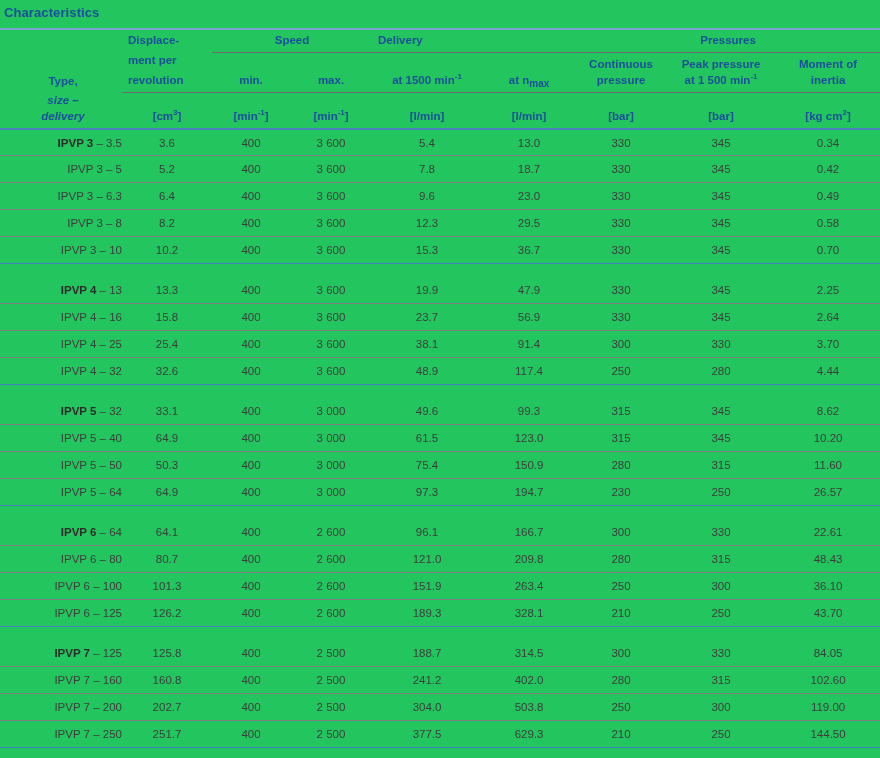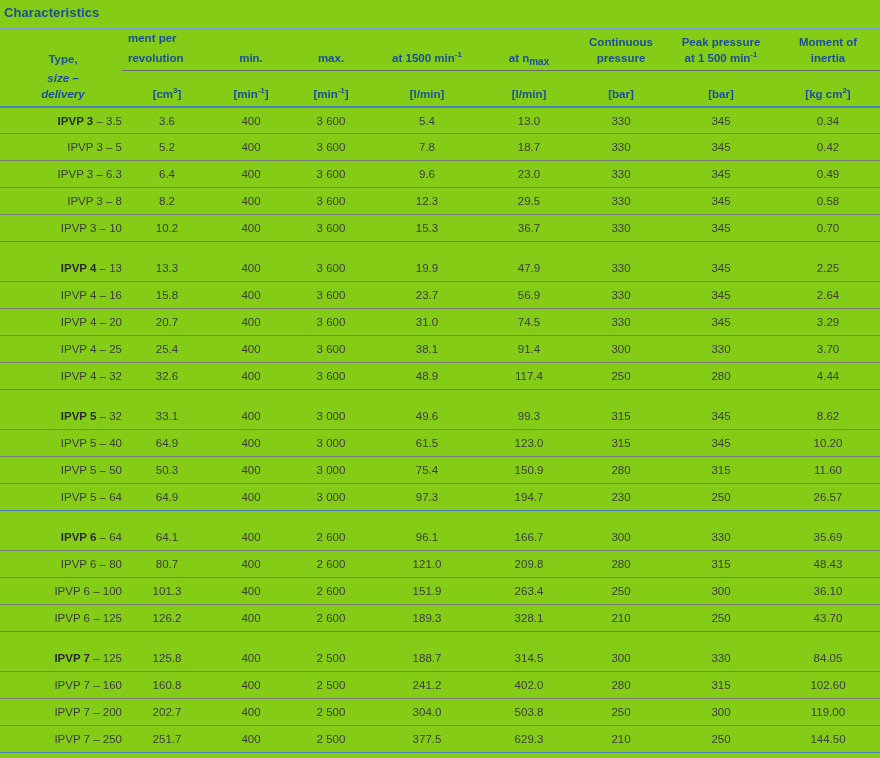--- a/index.html
+++ b/index.html
@@ -6,21 +6,21 @@
   html, body {
     margin: 0; padding: 0;
     width: 880px; height: 758px;
     background: #ffffff;
     font-family: "Liberation Sans", sans-serif;
   }
   #page {
     width: 880px; height: 758px;
     position: relative;
     overflow: hidden;
-    background: #84cc16;
+    background: #22c55e;
   }
 
   
   .title {
     color: #1b4f9c;
     font-size: 13px;
     font-weight: bold;
     padding: 5px 0 0 4px;
     letter-spacing: .1px;
   }
@@ -131,20 +131,27 @@
         <col class="c3">
         <col class="c4">
       <col class="c5">
         <col class="c6">
         <col class="c7">
         <col class="c8">
     </colgroup>
 
     <thead>
 
+      <tr class="grouprow">
+        <th class="stub" rowspan="1"></th>
+        <th style="text-align:left;padding-left:6px;vertical-align:top;">Displace-</th>
+        <th class="span-rule" colspan="2">Speed</th>
+        <th class="span-rule" colspan="2" style="text-align:left;padding-left:6px;">Delivery</th>
+        <th class="span-rule" colspan="3">Pressures</th>
+      </tr>
 
       <tr>
         <th class="stub"></th>
         <th style="text-align:left;padding-left:6px;height:20px;vertical-align:top;">ment per</th>
         <th></th>
         <th></th>
         <th></th>
         <th></th>
         <th style="vertical-align:bottom;">Continuous</th>
         <th style="vertical-align:bottom;">Peak pressure</th>
@@ -270,31 +277,20 @@
           <td>15.8</td>
           <td>400</td>
           <td>3 600</td>
           <td>23.7</td>
           <td>56.9</td>
           <td>330</td>
           <td>345</td>
           <td>2.64</td>
         </tr>
         <tr>
-          <td class="type"><span class="model">IPVP 4</span><span class="dash"> – </span><span class="size">20</span></td>
-          <td>20.7</td>
-          <td>400</td>
-          <td>3 600</td>
-          <td>31.0</td>
-          <td>74.5</td>
-          <td>330</td>
-          <td>345</td>
-          <td>3.29</td>
-        </tr>
-        <tr>
           <td class="type"><span class="model">IPVP 4</span><span class="dash"> – </span><span class="size">25</span></td>
           <td>25.4</td>
           <td>400</td>
           <td>3 600</td>
           <td>38.1</td>
           <td>91.4</td>
           <td>300</td>
           <td>330</td>
           <td>3.70</td>
         </tr>
@@ -361,21 +357,21 @@
         </tr>
         <tr class="grouphead">
           <td class="type"><span class="model">IPVP 6</span><span class="dash"> – </span><span class="size">64</span></td>
           <td>64.1</td>
           <td>400</td>
           <td>2 600</td>
           <td>96.1</td>
           <td>166.7</td>
           <td>300</td>
           <td>330</td>
-          <td>35.69</td>
+          <td>22.61</td>
         </tr>
         <tr>
           <td class="type"><span class="model">IPVP 6</span><span class="dash"> – </span><span class="size">80</span></td>
           <td>80.7</td>
           <td>400</td>
           <td>2 600</td>
           <td>121.0</td>
           <td>209.8</td>
           <td>280</td>
           <td>315</td>

